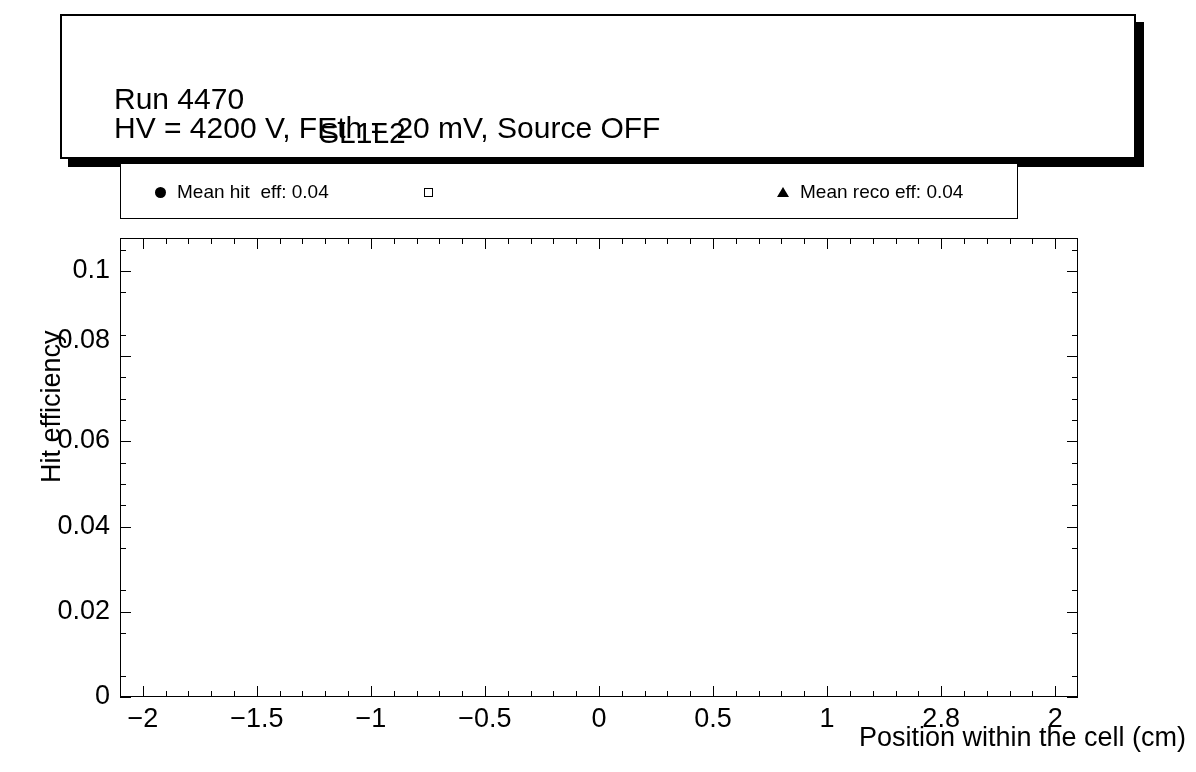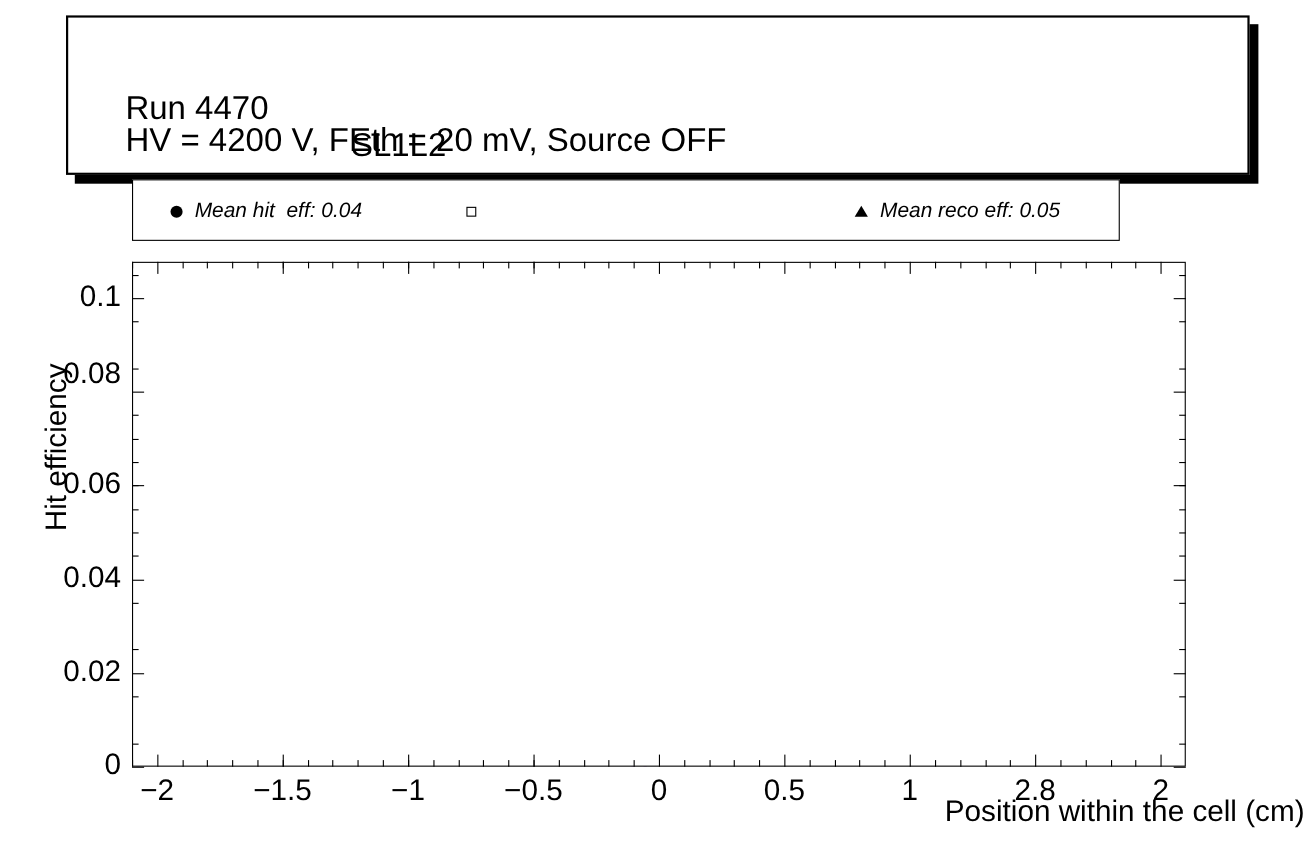--- a/index.html
+++ b/index.html
@@ -15,21 +15,21 @@
   .title-line{position:absolute;left:52px;white-space:pre;
               font-size:30px;letter-spacing:0px;}
   .tl1{top:32px;}
   .tl2{top:95px;}
   .tl-run{position:absolute;left:0;}
   .tl-sl{position:absolute;left:205px;}
 
   
   .legend-box{position:absolute;left:120px;top:163px;width:898px;height:56px;
               background:#fff;border:1px solid #000;box-sizing:border-box;}
-  .legend-entry{position:absolute;top:0;height:56px;display:flex;align-items:center;font-style:italic;}
+  .legend-entry{position:absolute;top:0;height:56px;display:flex;align-items:center;}
   .le1{left:22px;}
   .le2{left:290px;}
   .le3{left:645px;}
   .legend-mark{width:34px;display:flex;align-items:center;justify-content:center;}
   .legend-label{font-size:19px;white-space:pre;}
 
   .m-circle{width:11px;height:11px;border-radius:50%;background:#000;display:block;}
   .m-square{width:9px;height:9px;border:1.6px solid #000;background:#fff;
             box-sizing:border-box;display:block;}
   .m-tri{width:0;height:0;border-left:6px solid transparent;
@@ -97,21 +97,21 @@
     </div>
     <div class="legend-entry le2">
       <span class="legend-mark">
           <i class="m-square"></i>
         </span>
     </div>
     <div class="legend-entry le3">
       <span class="legend-mark">
           <i class="m-tri"></i>
         </span>
-      <span class="legend-label">Mean reco eff: 0.05</span>
+      <span class="legend-label">Mean reco eff: 0.04</span>
     </div>
   </div>
 
   <div class="axis-title-y">
     <span>Hit efficiency</span>
   </div>
   <div class="axis-title-x">Position within the cell (cm)</div>
 
   <div class="plot-clip" id="plot">
       <div class="gridline-h" style="top: 373.763px;"></div>

